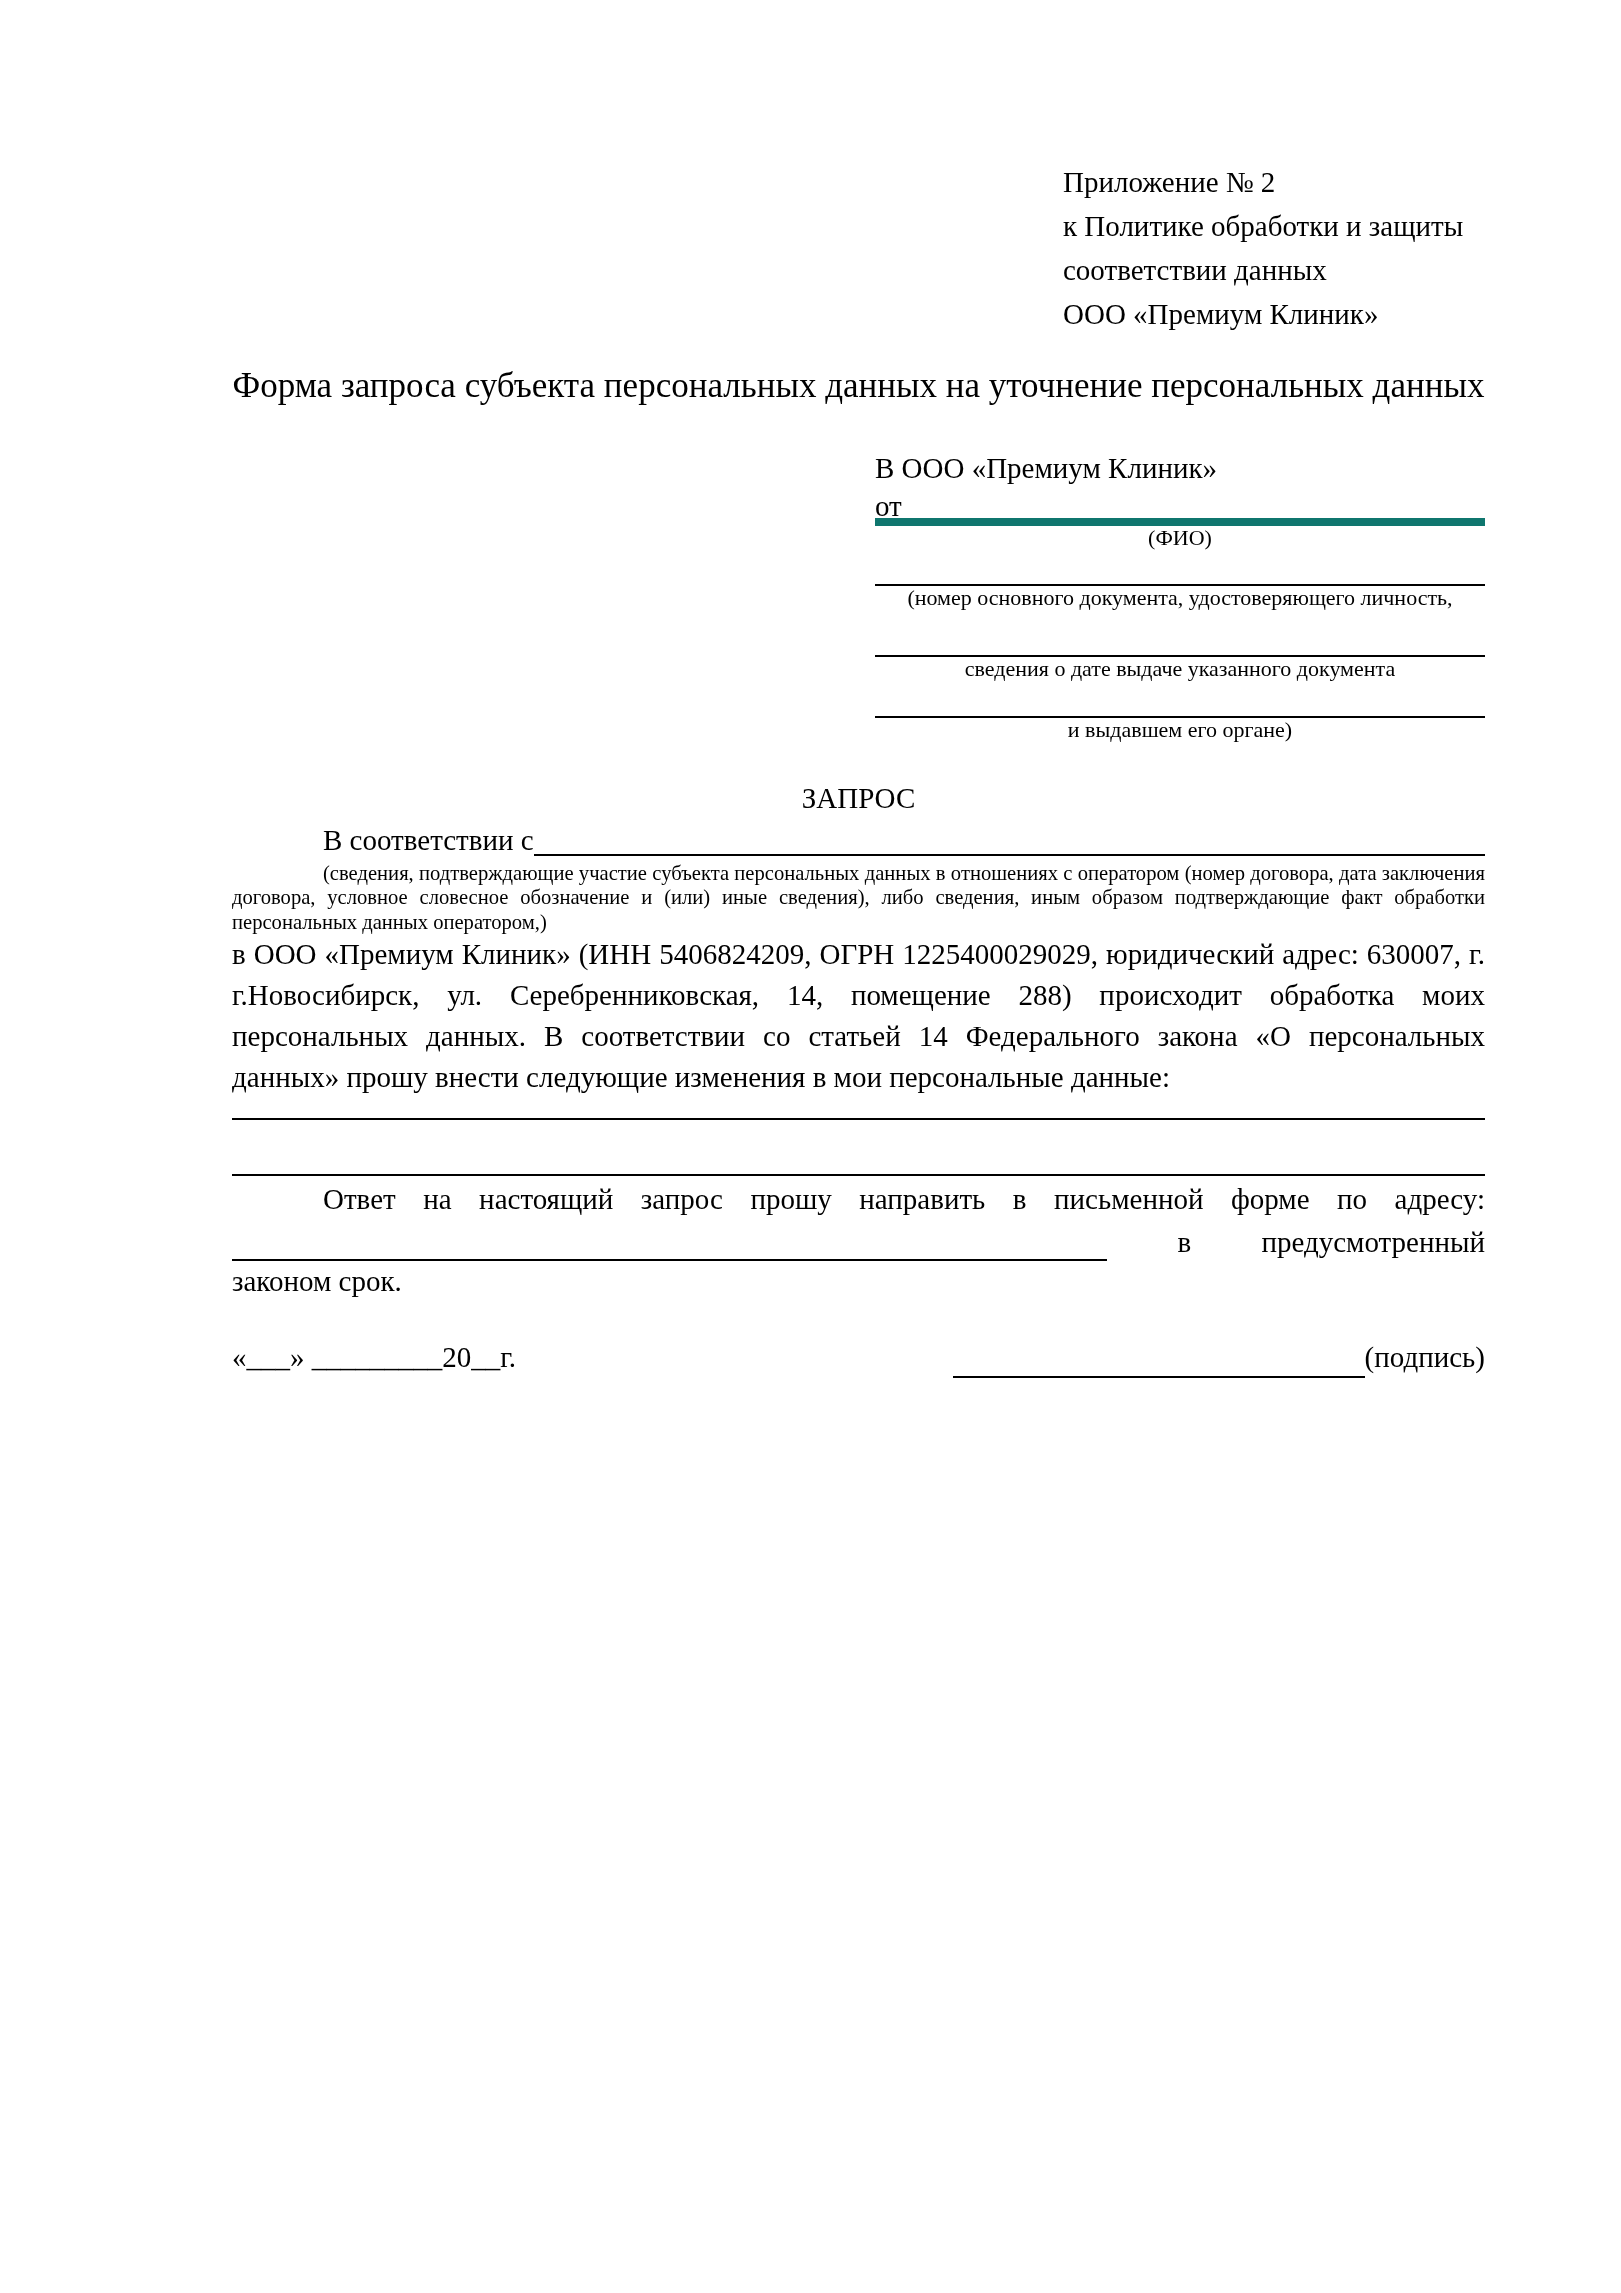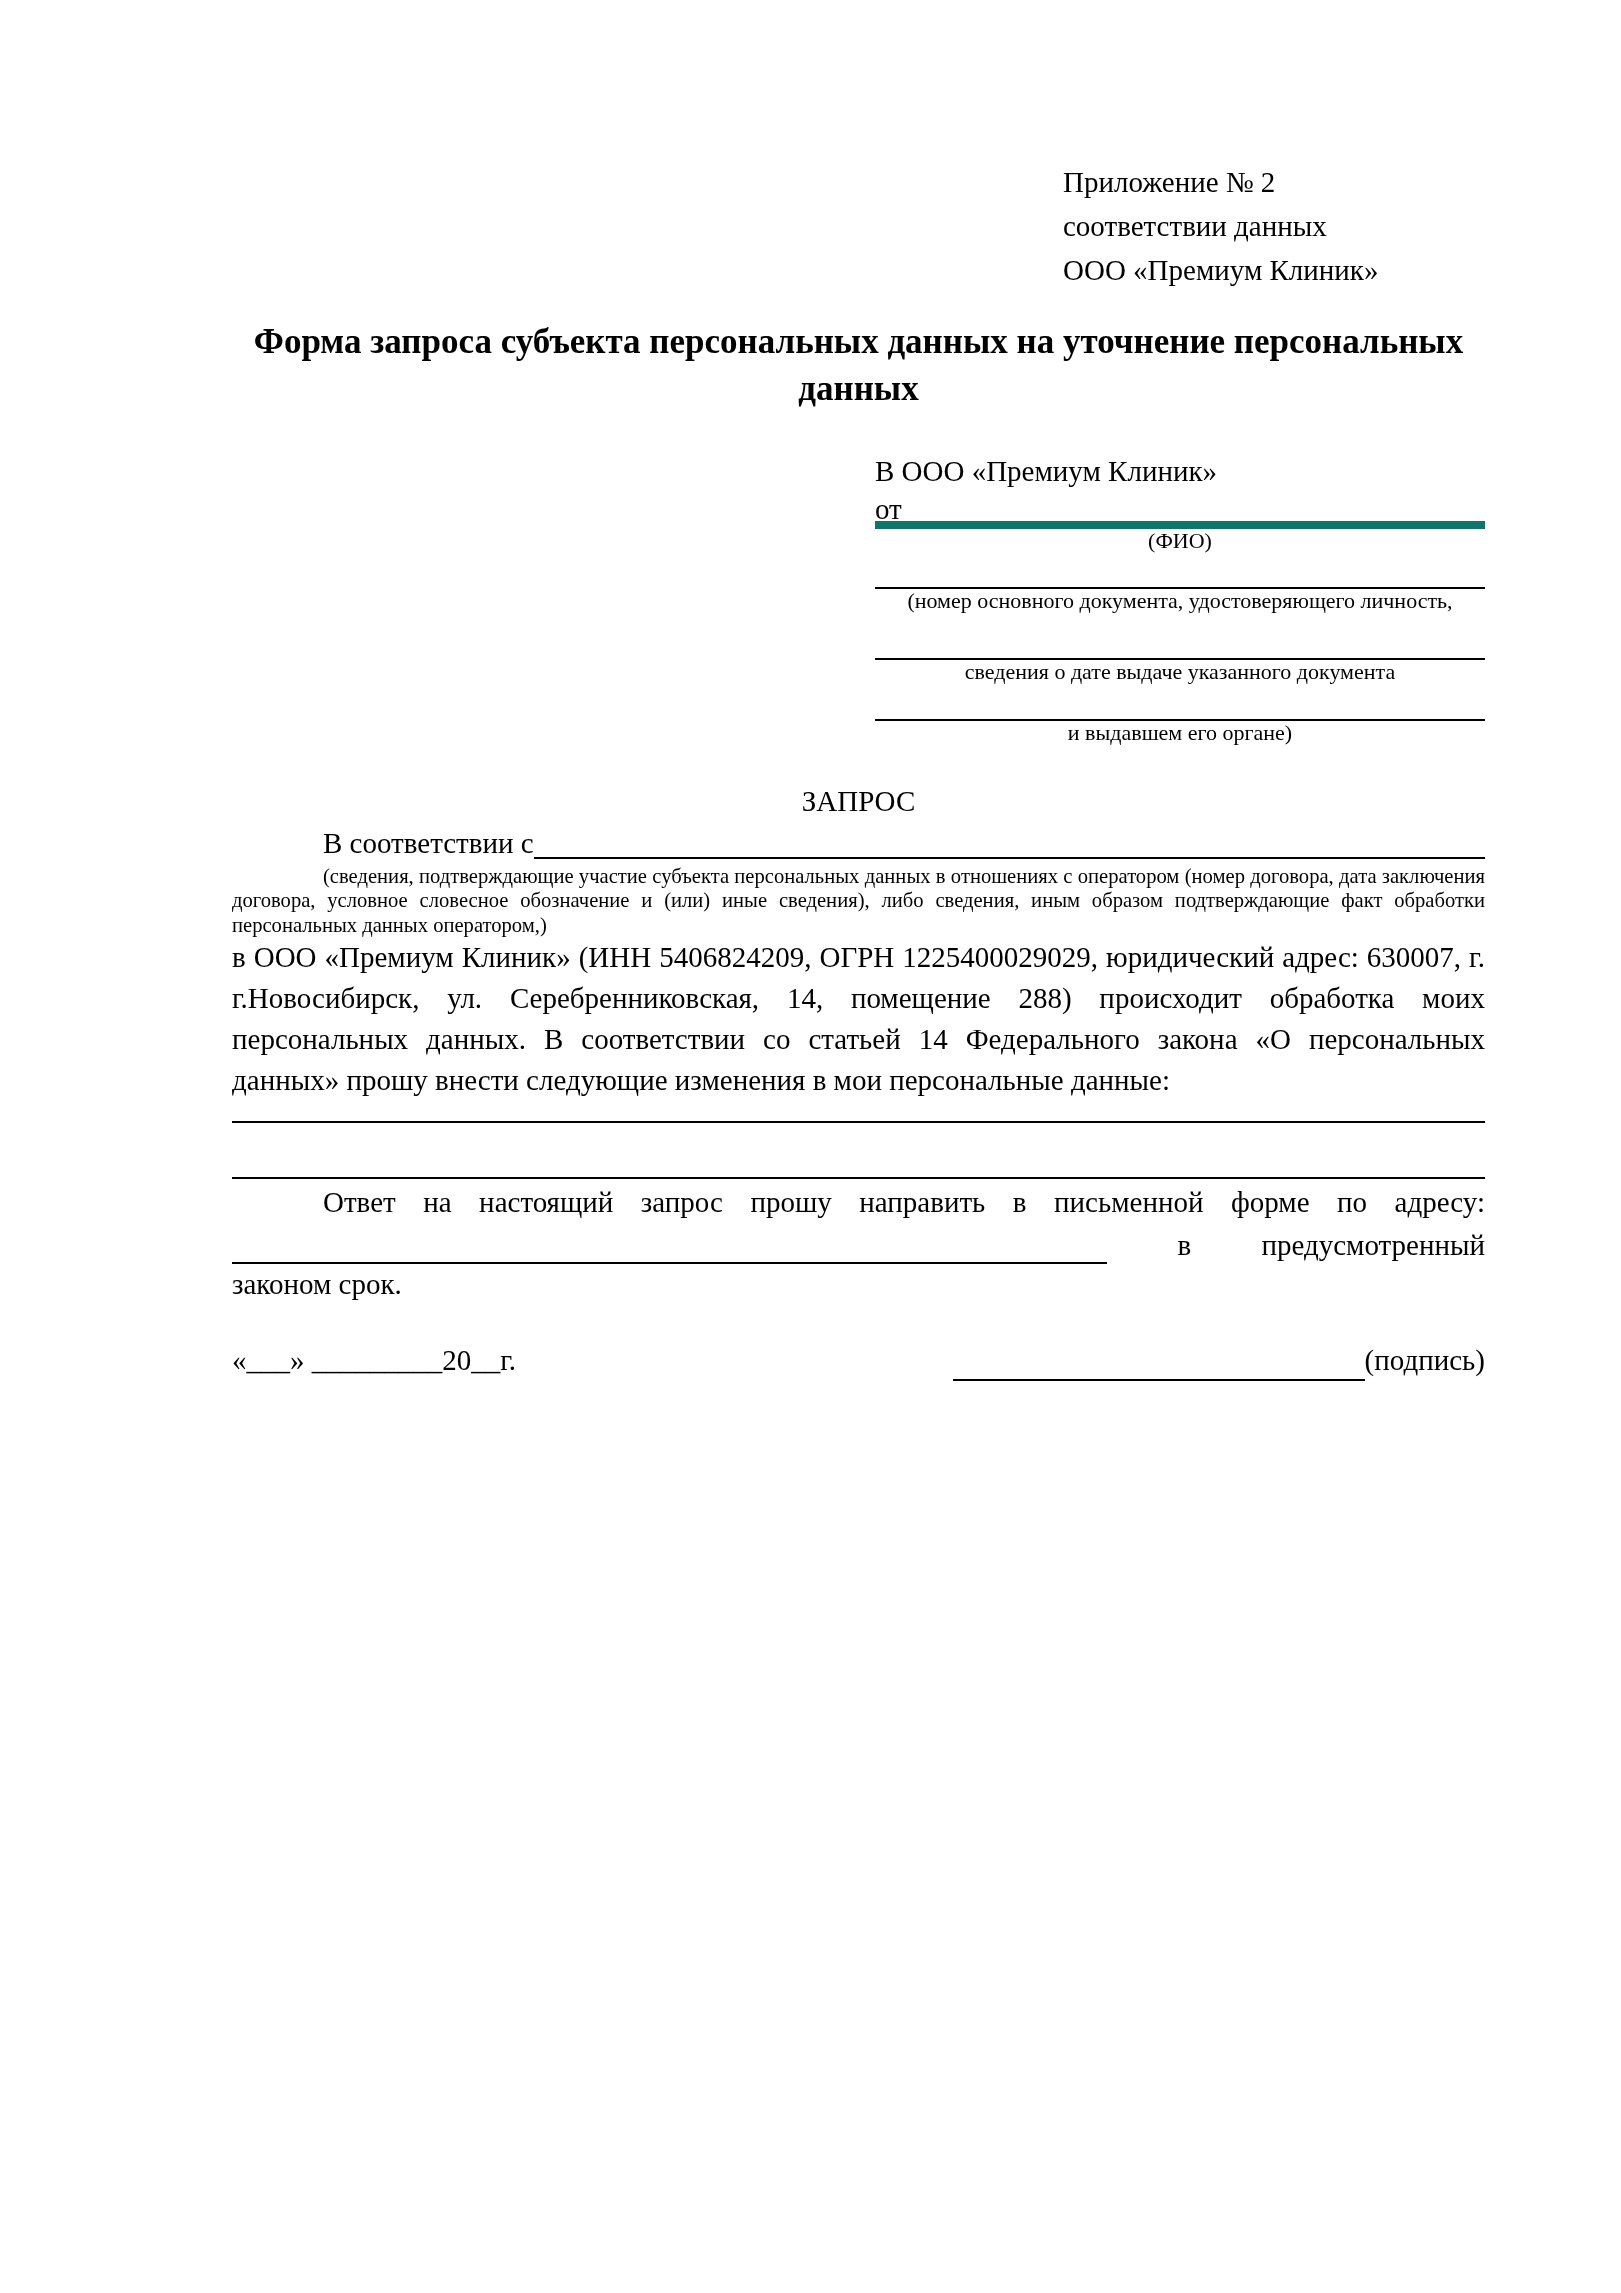--- a/index.html
+++ b/index.html
@@ -21,21 +21,21 @@
     width: 1253px;
   }
 
   
   .appendix { margin-left: 831px; line-height: 44px; }
 
   
   .title {
     margin-top: 25.5px;
     font-size: 35px;
-    font-weight: bold;
+    font-weight: normal;
     text-align: center;
     line-height: 47px;
   }
 
   
   .addressee { margin-top: 37px; margin-left: 643px; width: 610px; }
   .addr-to   { line-height: 44px; }
   .addr-from { line-height: 33px; height: 36px; border-bottom: 8px solid #0f766e; }
   .addr-caption { font-size: 22px; line-height: 24.5px; text-align: center; }
   .addr-field { border-bottom: 2px solid #000; }
@@ -91,20 +91,21 @@
   .sig-blank { width: 412px; height: 35px; border-bottom: 2px solid #000; }
 </style>
 </head>
 <body>
 
 <div class="page">
   <div class="content">
 
     <div class="appendix">
       <div>Приложение № 2</div>
+      <div>к Политике обработки и защиты</div>
       <div>соответствии данных</div>
       <div>ООО «Премиум Клиник»</div>
     </div>
 
     <div class="title">Форма запроса субъекта персональных данных на уточнение персональных данных</div>
 
     <div class="addressee">
       <div class="addr-to">В ООО «Премиум Клиник»</div>
       <div class="addr-from">от</div>
       <div class="addr-caption">(ФИО)</div>

